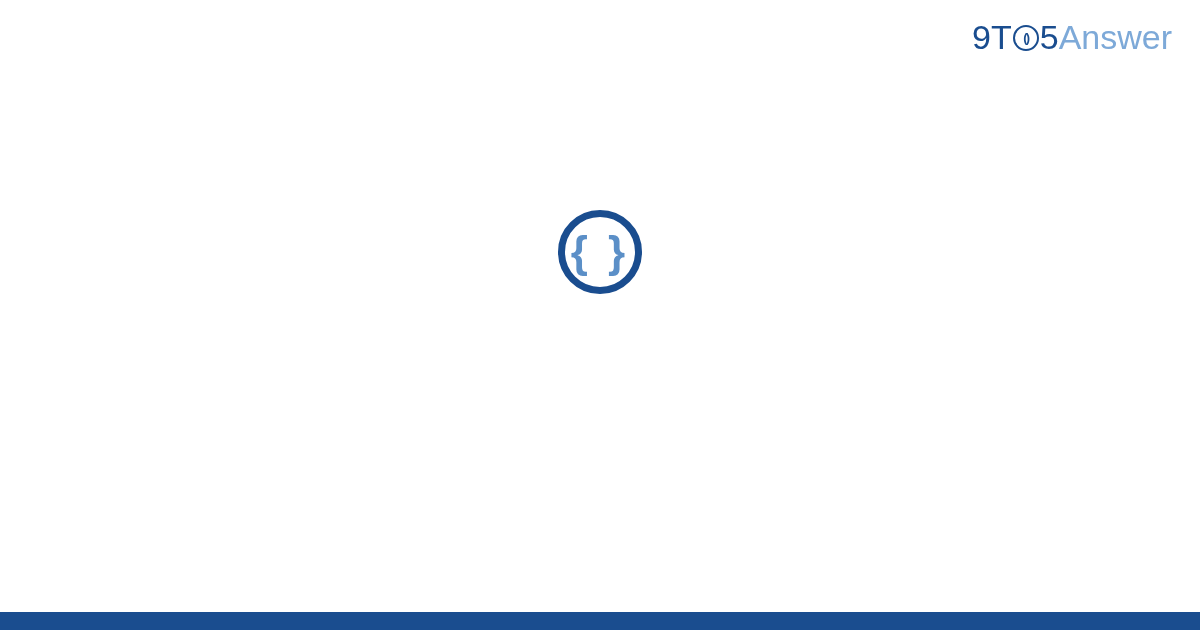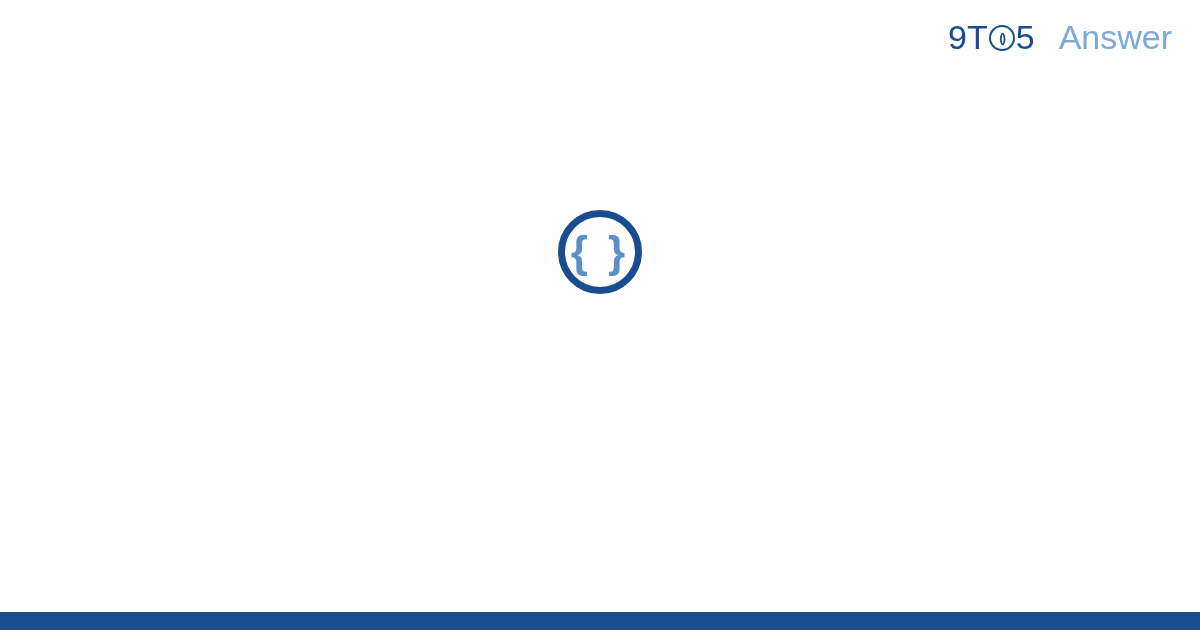--- a/index.html
+++ b/index.html
@@ -51,21 +51,20 @@
       font-weight: 600;
       letter-spacing: -2px;
     }
     .logo-5 {
       color: #1a4d8f;
       font-weight: 400;
     }
     .logo-answer {
       color: #7da9d8;
       font-weight: 400;
-      margin-left: 24px;
     }
     .content {
       position: absolute;
       top: 0;
       left: 0;
       right: 0;
       bottom: 0;
       display: flex;
       flex-direction: column;
       align-items: center;

